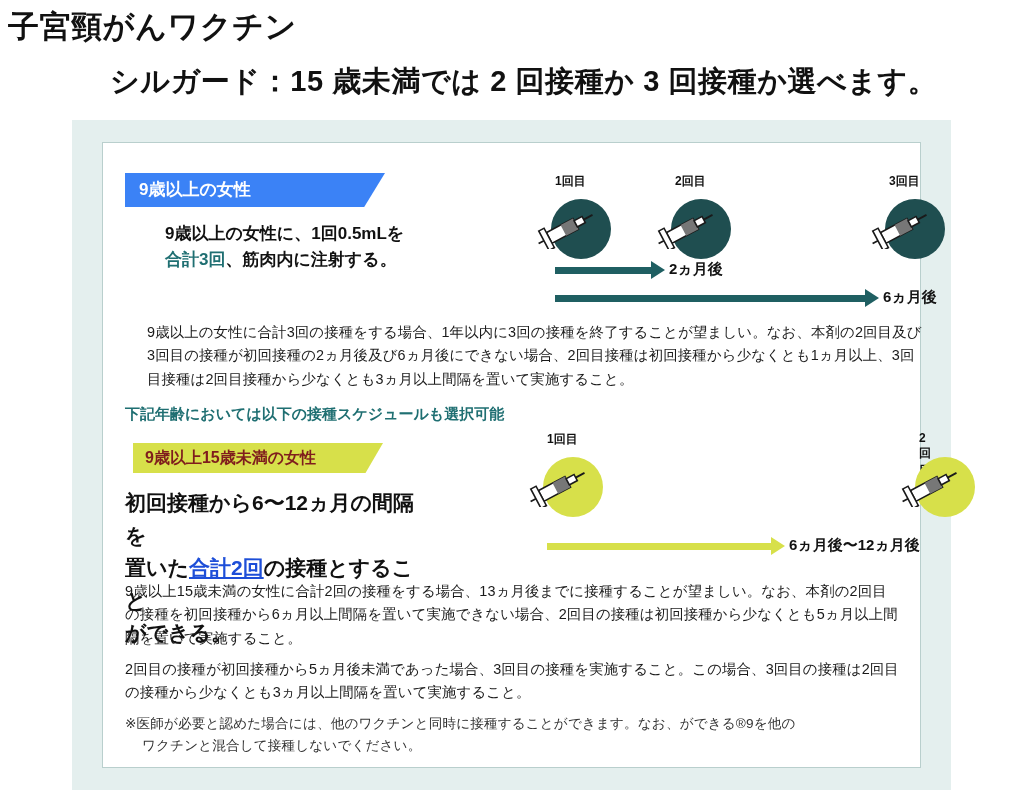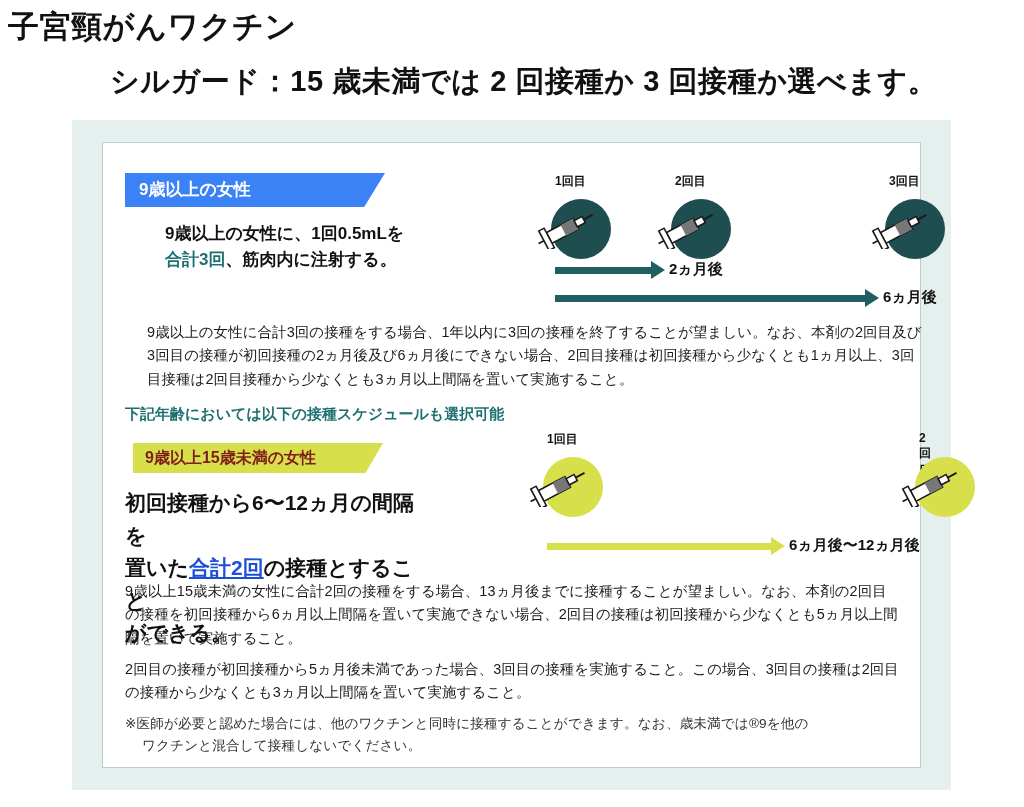--- a/index.html
+++ b/index.html
@@ -292,18 +292,18 @@
     </svg>
 
     <div class="arrow-line arrow-lime" style="left:444px; top:400px; width:224px;"></div>
     <div class="arrow-head head-lime" style="left:668px; top:394px;"></div>
     <div class="arrow-text" style="left:686px; top:393px;">6ヵ月後〜12ヵ月後</div>
 
     <div class="para para-b">9歳以上15歳未満の女性に合計2回の接種をする場合、13ヵ月後までに接種することが望ましい。なお、本剤の2回目の接種を初回接種から6ヵ月以上間隔を置いて実施できない場合、2回目の接種は初回接種から少なくとも5ヵ月以上間隔を置いて実施すること。</div>
     <div class="para para-b2">2回目の接種が初回接種から5ヵ月後未満であった場合、3回目の接種を実施すること。この場合、3回目の接種は2回目の接種から少なくとも3ヵ月以上間隔を置いて実施すること。</div>
 
     <div class="para para-note">
-      <span>※医師が必要と認めた場合には、他のワクチンと同時に接種することができます。なお、歳未満では®9を他の</span>
+      <span>※医師が必要と認めた場合には、他のワクチンと同時に接種することができます。なお、ができる®9を他の</span>
       <span class="indent">ワクチンと混合して接種しないでください。</span>
     </div>
 
   </div>
 </div>
 
 </body></html>

